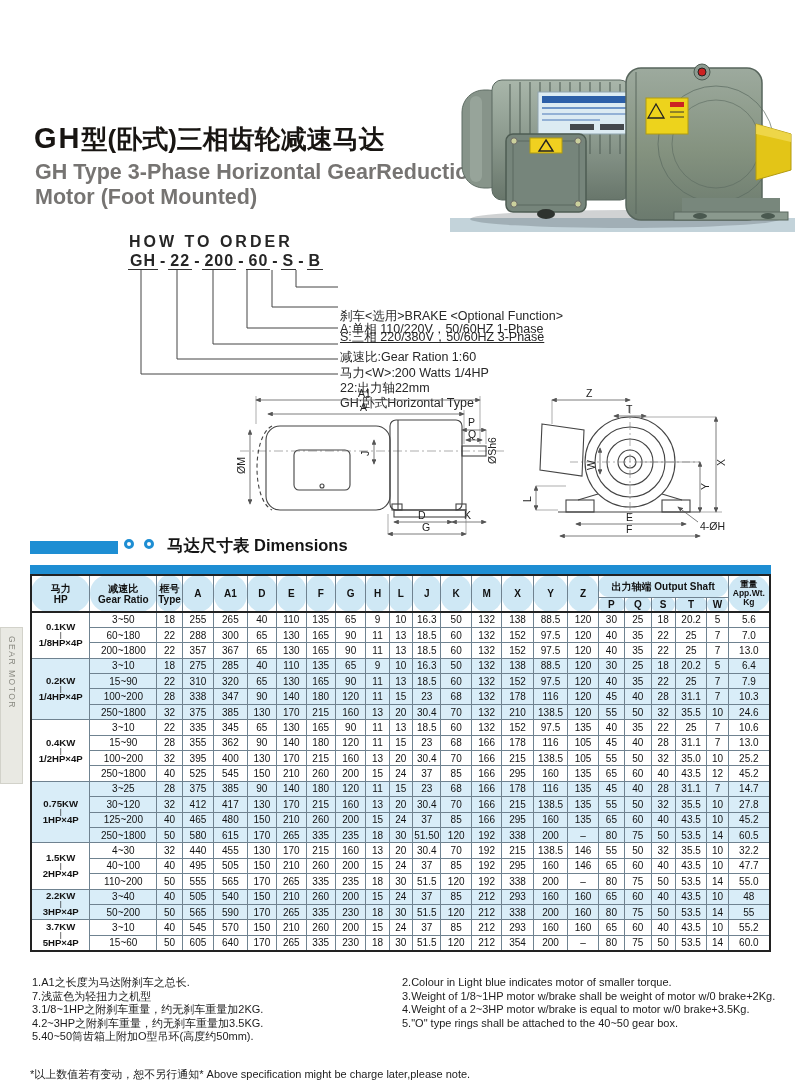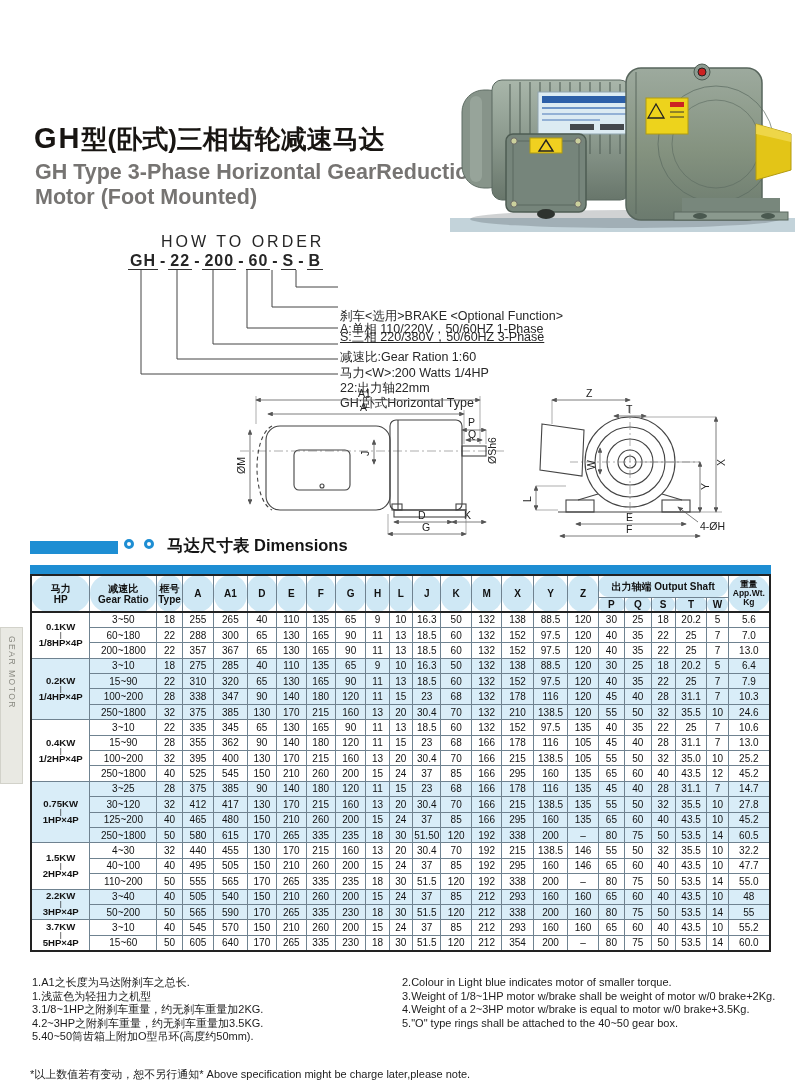--- a/index.html
+++ b/index.html
@@ -15,21 +15,21 @@
   .title{left:34px;top:122px;font-weight:bold;font-size:26px;white-space:nowrap;color:#181512;}
   .title .gh{font-size:29px;letter-spacing:2px;font-weight:bold;}
   .subtitle{left:35px;top:160px;font-size:21.5px;color:#767472;line-height:25px;font-weight:bold;}
 
   
   .vtab{left:0;top:627px;width:23px;height:157px;background:#e9e9e3;border:1px solid #d2d2ca;
         display:flex;align-items:flex-start;justify-content:center;}
   .vtab span{writing-mode:vertical-rl;font-size:8.5px;letter-spacing:1.5px;color:#8a8a82;margin-top:8px;}
 
   
-  .order-title{left:129px;top:233px;font-size:16px;letter-spacing:3px;font-weight:normal;color:#262626;white-space:nowrap;margin-left:32px;}
+  .order-title{left:129px;top:233px;font-size:16px;letter-spacing:3px;font-weight:bold;color:#262626;white-space:nowrap;}
   .order-code{left:128px;top:252px;font-size:16px;font-weight:bold;letter-spacing:1px;color:#262626;white-space:nowrap;}
   .order-code .seg{border-bottom:1.6px solid #333;padding:0 2px;}
   .order-code .sep{padding:0 2px;}
   .order-lines{left:340px;top:269px;width:330px;height:115px;}
   .order-line{position:absolute;left:0;font-size:12.5px;line-height:14px;color:#262626;white-space:nowrap;margin-top:28px;}
   .order-svg{left:120px;top:269px;}
 
   
   .drawings{left:0;top:386px;}
   .drawings text{font-size:10.5px;fill:#222;font-family:"Liberation Sans",sans-serif;}
@@ -924,21 +924,21 @@
           <td>50</td>
           <td>53.5</td>
           <td>14</td>
           <td>60.0</td>
         </tr>
       </tbody>
     </table>
 
   <div class="fn fn-cn" id="fn-cn">
       <div>1.A1之长度为马达附刹车之总长.</div>
-      <div>1.浅蓝色为轻扭力之机型</div>
+      <div>7.浅蓝色为轻扭力之机型</div>
       <div>3.1/8~1HP之附刹车重量，约无刹车重量加2KG.</div>
       <div>4.2~3HP之附刹车重量，约无刹车重量加3.5KG.</div>
       <div>5.40~50筒齿箱上附加O型吊环(高度约50mm).</div>
     </div>
   <div class="fn fn-en" id="fn-en">
       <div>2.Colour in Light blue indicates motor of smaller torque.</div>
       <div>3.Weight of 1/8~1HP motor w/brake shall be weight of motor w/0 brake+2Kg.</div>
       <div>4.Weight of a 2~3HP motor w/brake is equal to motor w/0 brake+3.5Kg.</div>
       <div>5."O" type rings shall be attached to the 40~50 gear box.</div>
     </div>

